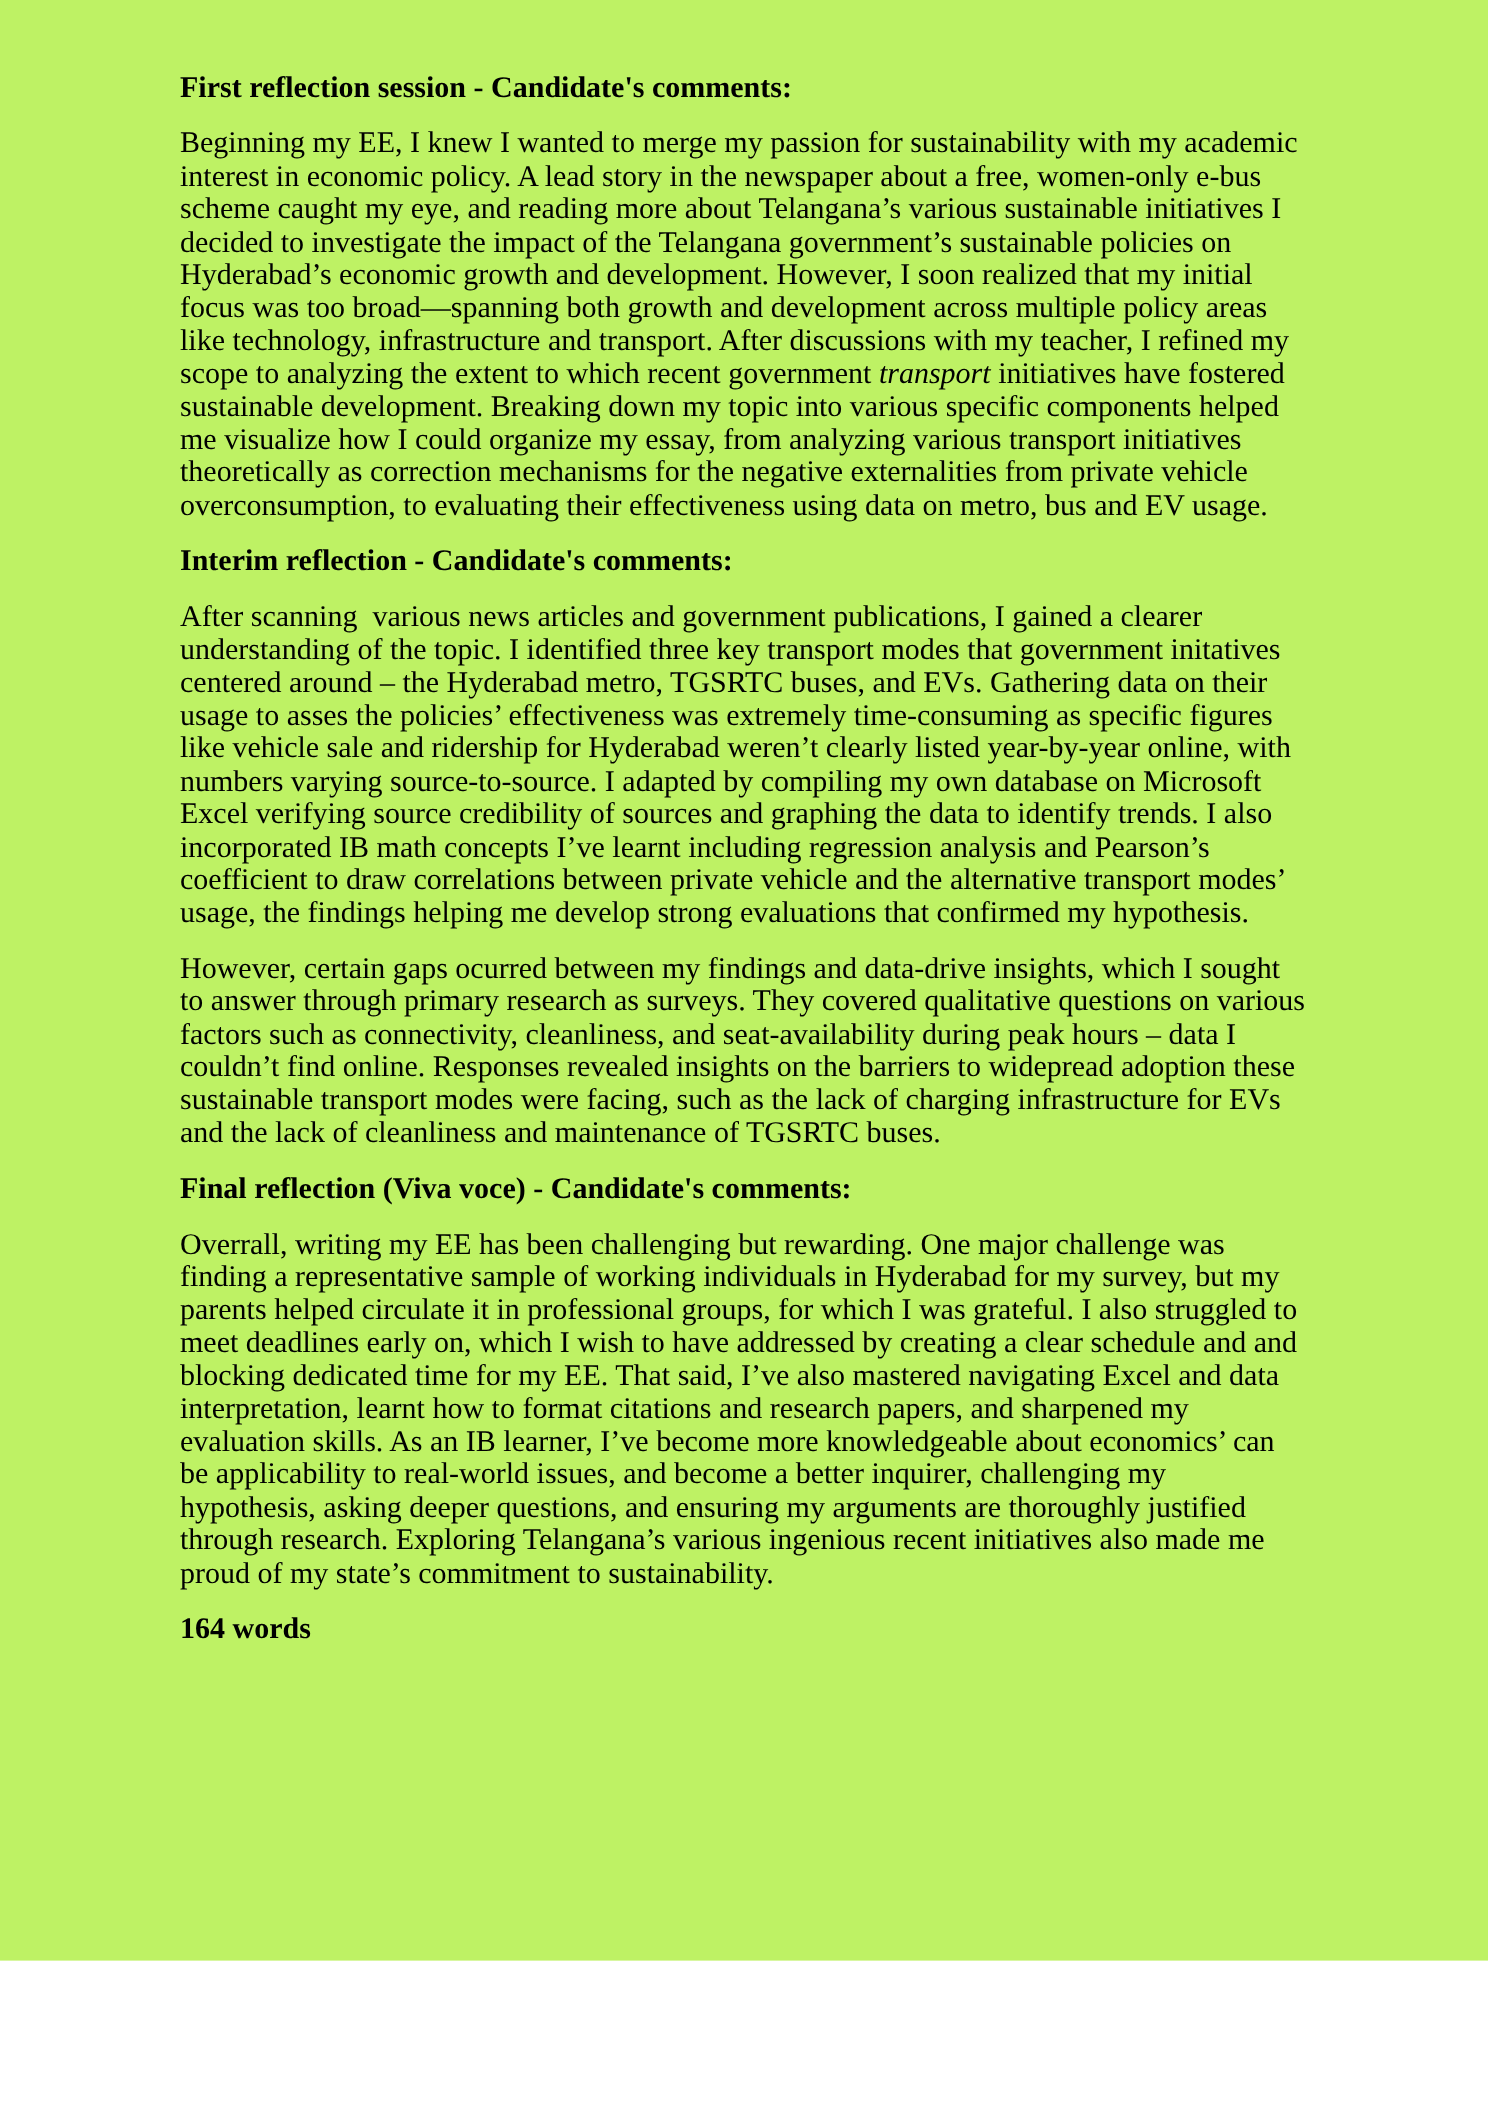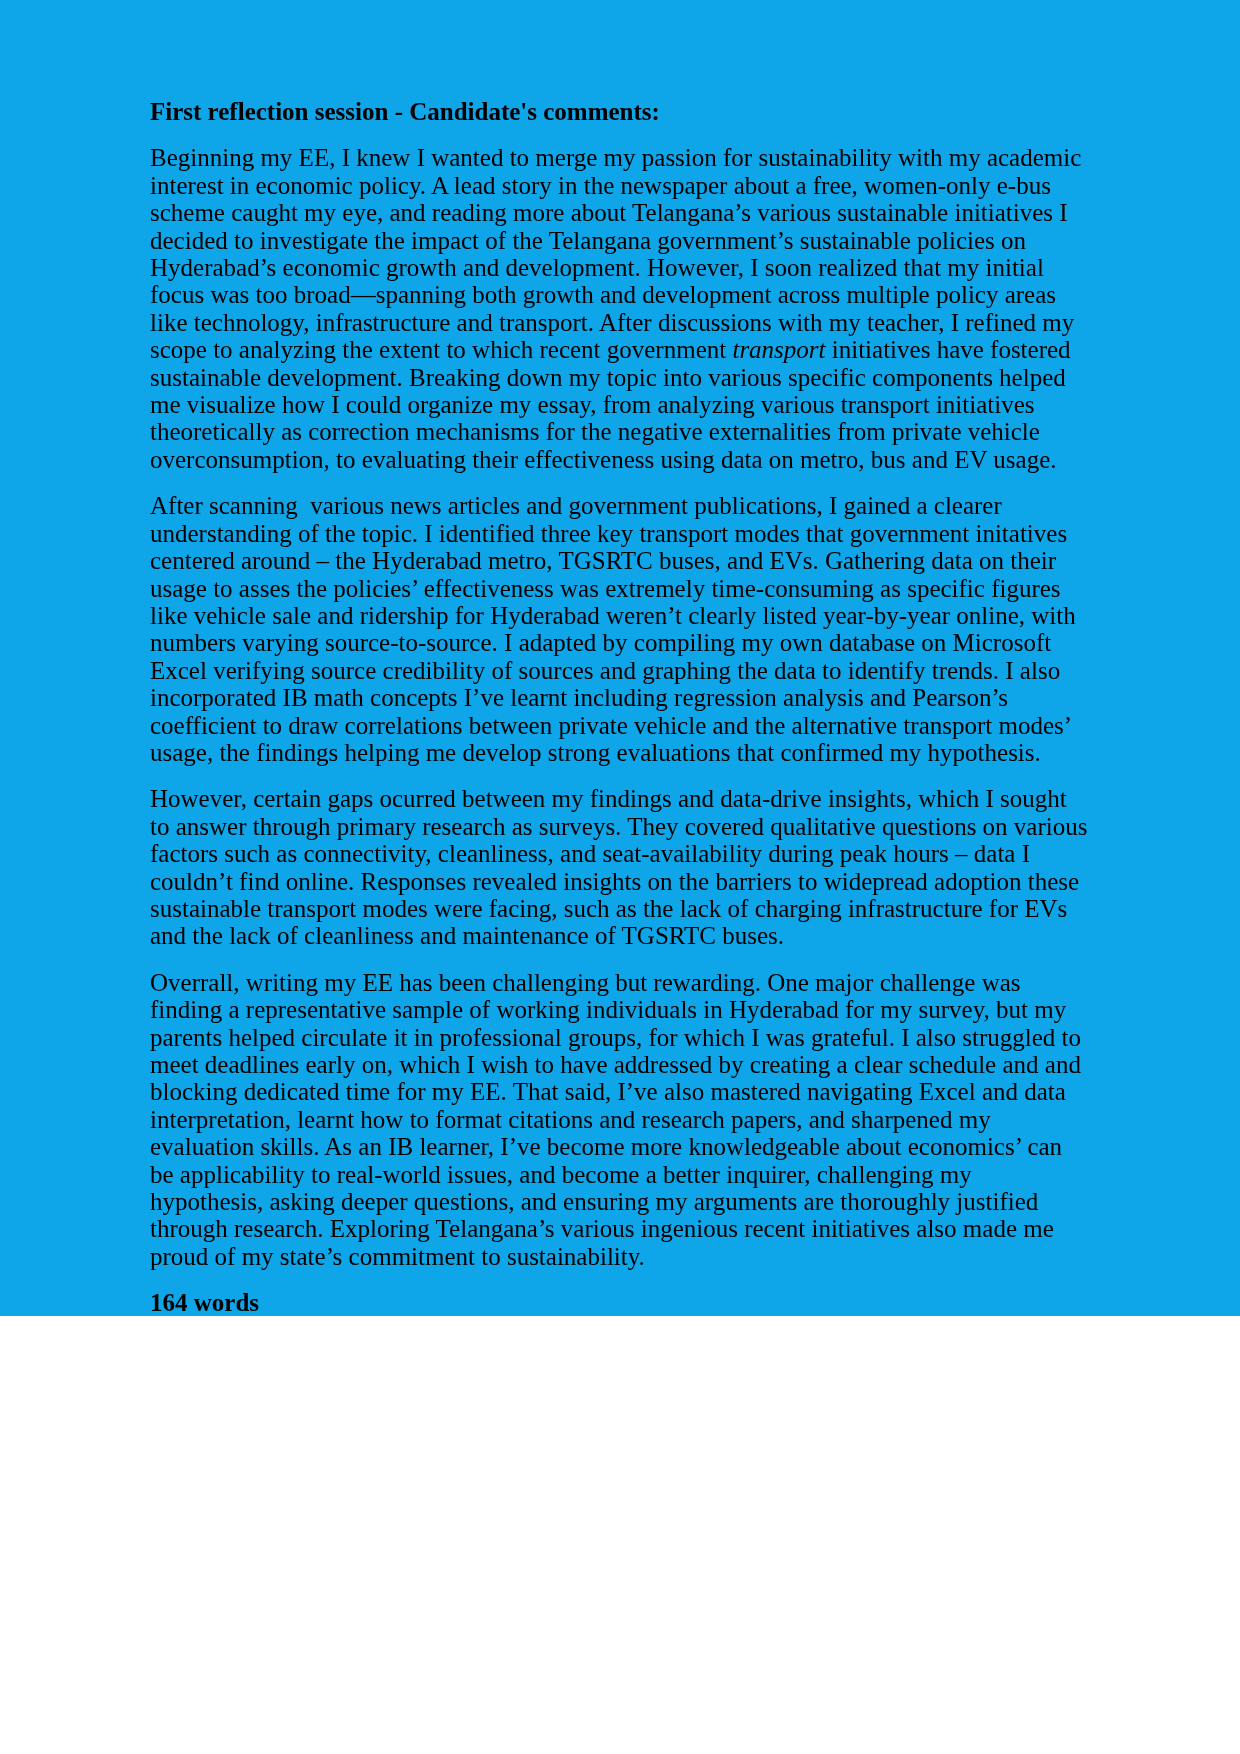--- a/index.html
+++ b/index.html
@@ -3,24 +3,24 @@
 <meta charset="utf-8">
 <style>
   html, body {
     margin: 0;
     padding: 0;
     background: #ffffff;
   }
   .page {
     position: relative;
     width: 1240px;
-    height: 1316px;
+    height: 1634px;
     box-sizing: border-box;
-    padding: 98px 150px 0 150px;
-    background: #0ea5e9;
+    padding: 60px 150px 0 150px;
+    background: #bef264;
     color: #000000;
     font-family: "Liberation Serif", "DejaVu Serif", serif;
     font-size: 25px;
     line-height: 27.4px;
     overflow: hidden;
   }
   .page p, .page h2 {
     margin: 0 0 19px 0;
     padding: 0;
     font-size: 25px;
@@ -41,24 +41,26 @@
 </head>
 <body>
 
 <div class="page">
 
   <h2>First reflection session - Candidate's comments:</h2>
 
   <p><span>Beginning my EE, I knew I wanted to merge my passion for sustainability with my academic interest in economic policy. A lead story in the newspaper about a free, women-only e-bus scheme caught my eye, and reading more about Telangana’s various sustainable initiatives I decided to investigate the impact of the Telangana government’s sustainable policies on Hyderabad’s economic growth and development. However, I soon realized that my initial focus was too broad—spanning both growth and development across multiple policy areas like technology, infrastructure and transport. After discussions with my teacher, I refined my scope to analyzing the extent to which recent government </span><em>transport</em><span> initiatives have fostered sustainable development. Breaking down my topic into various specific components helped me visualize how I could organize my essay, from analyzing various transport initiatives theoretically as correction mechanisms for the negative externalities from private vehicle overconsumption, to evaluating their effectiveness using data on metro, bus and EV usage.</span></p>
 
 
+  <h2>Interim reflection - Candidate's comments:</h2>
 
   <p>After scanning  various news articles and government publications, I gained a clearer understanding of the topic. I identified three key transport modes that government initatives centered around – the Hyderabad metro, TGSRTC buses, and EVs. Gathering data on their usage to asses the policies’ effectiveness was extremely time-consuming as specific figures like vehicle sale and ridership for Hyderabad weren’t clearly listed year-by-year online, with numbers varying source-to-source. I adapted by compiling my own database on Microsoft Excel verifying source credibility of sources and graphing the data to identify trends. I also incorporated IB math concepts I’ve learnt including regression analysis and Pearson’s coefficient to draw correlations between private vehicle and the alternative transport modes’ usage, the findings helping me develop strong evaluations that confirmed my hypothesis.</p>
 
   <p>However, certain gaps ocurred between my findings and data-drive insights, which I sought to answer through primary research as surveys. They covered qualitative questions on various factors such as connectivity, cleanliness, and seat-availability during peak hours – data I couldn’t find online. Responses revealed insights on the barriers to widepread adoption these sustainable transport modes were facing, such as the lack of charging infrastructure for EVs and the lack of cleanliness and maintenance of TGSRTC buses.</p>
 
 
+  <h2>Final reflection (Viva voce) - Candidate's comments:</h2>
 
   <p>Overrall, writing my EE has been challenging but rewarding. One major challenge was finding a representative sample of working individuals in Hyderabad for my survey, but my parents helped circulate it in professional groups, for which I was grateful. I also struggled to meet deadlines early on, which I wish to have addressed by creating a clear schedule and and blocking dedicated time for my EE. That said, I’ve also mastered navigating Excel and data interpretation, learnt how to format citations and research papers, and sharpened my evaluation skills. As an IB learner, I’ve become more knowledgeable about economics’ can be applicability to real-world issues, and become a better inquirer, challenging my hypothesis, asking deeper questions, and ensuring my arguments are thoroughly justified through research. Exploring Telangana’s various ingenious recent initiatives also made me proud of my state’s commitment to sustainability.</p>
 
   <p class="word-count">164 words</p>
 
 </div>
 
 </body></html>

